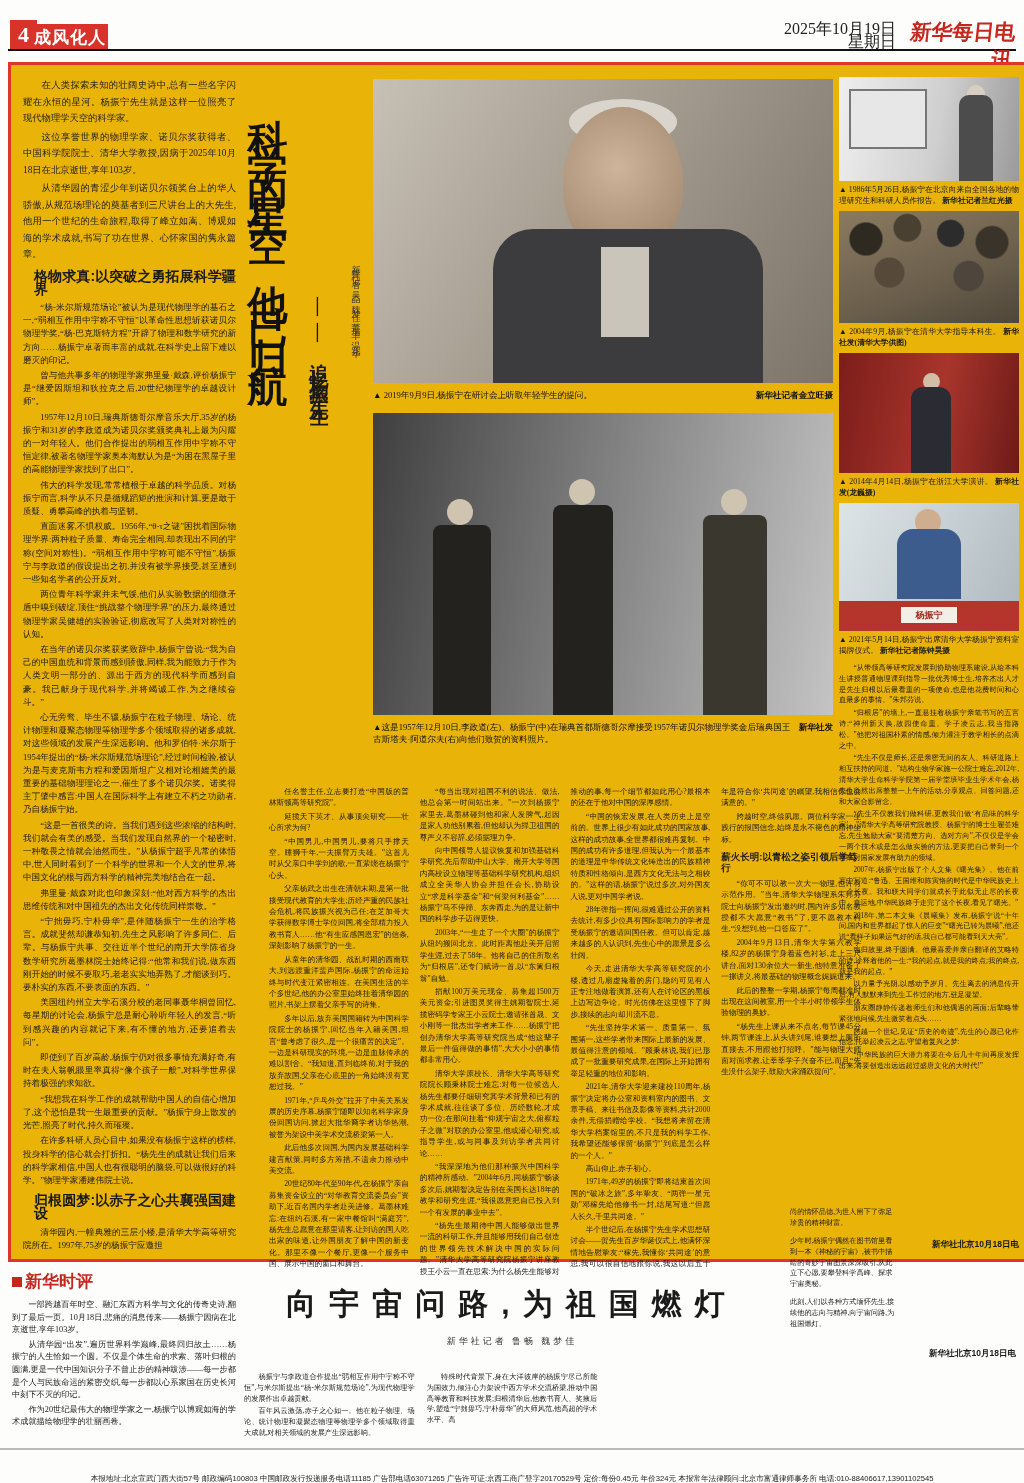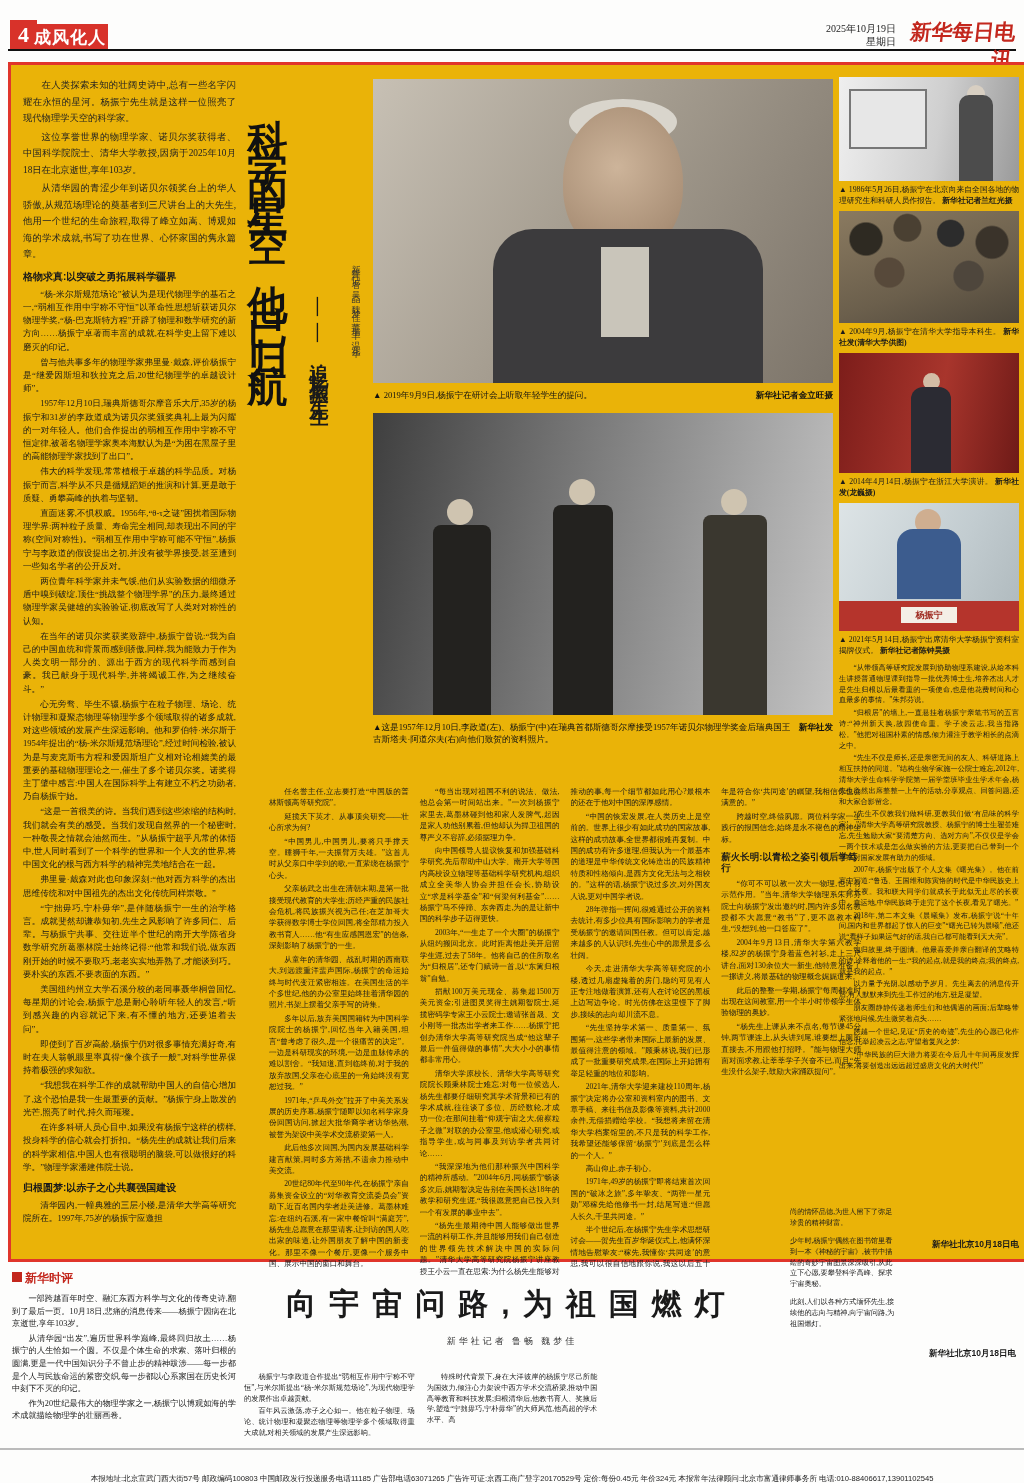--- a/index.html
+++ b/index.html
@@ -5,31 +5,31 @@
   html,body{margin:0;padding:0;background:#e9e9e9;}
   #page{position:relative;width:1024px;height:1483px;background:#fdfdfc;margin:0 auto;
         font-family:"Liberation Serif","DejaVu Serif",serif;color:#1a1a1a;overflow:hidden;}
   
   .pagenum{position:absolute;left:10px;top:20px;width:27px;height:30px;background:#d8322a;
            color:#fff;font-weight:bold;font-size:22px;display:flex;align-items:center;justify-content:center;}
   .banner{position:absolute;left:32px;top:24px;width:76px;height:26px;background:#d8322a;color:#fff;
           font-weight:bold;font-size:17px;letter-spacing:1px;display:flex;align-items:center;justify-content:center;
           font-family:"Liberation Sans",sans-serif;}
   .hrule{position:absolute;left:8px;top:49px;width:1008px;height:2px;background:#111;}
-  .dateblock{position:absolute;right:128px;top:22px;text-align:right;font-size:10px;line-height:13px;color:#222;}
+  .dateblock{position:absolute;right:128px;top:22px;text-align:right;font-size:16px;line-height:13px;color:#222;}
   .masthead{position:absolute;right:10px;top:18px;width:112px;text-align:right;color:#c3271d;
             font-weight:bold;font-size:21px;transform:skewX(-6deg);letter-spacing:0;}
   
   #main-box{position:absolute;left:8px;top:62px;width:1002px;height:1194px;border:3px solid #e0352b;background:#eab308;padding-left:47px;}
   
   .left-col{position:absolute;left:12px;top:12px;width:213px;height:1172px;overflow:hidden;
             font-size:8.6px;line-height:13.2px;text-align:justify;}
   .left-col p,.mid-text p,.rail-tail p,.bottom-cols p,.comment-body p{text-indent:2em;margin:0 0 2px 0;text-align:justify;}
   .intro p{font-size:9.3px;line-height:16.5px;color:#222;}
-  h3.sub{font-size:10px;margin:7px 0 5px 0;font-weight:bold;font-family:"Liberation Sans",sans-serif;}
+  h3.sub{font-size:14px;margin:7px 0 5px 11px;font-weight:bold;font-family:"Liberation Sans",sans-serif;}
   
   .v{writing-mode:vertical-rl;}
   .headline{position:absolute;left:230px;top:22px;height:700px;font-size:40px;font-weight:bold;
             letter-spacing:26px;color:#111;font-family:"Liberation Sans",sans-serif;}
   .subtitle{position:absolute;left:295px;top:232px;height:420px;font-size:19px;font-weight:bold;letter-spacing:7px;}
   .byline-v{position:absolute;left:338px;top:192px;height:430px;font-size:9px;letter-spacing:4px;color:#333;}
   
   .photo{position:relative;overflow:hidden;}
   .photo-main{position:absolute;left:362px;top:14px;width:460px;height:304px;
               background:linear-gradient(120deg,#c7c0b4 0%,#a59d90 45%,#7c7469 100%);}
@@ -73,21 +73,21 @@
   .rp-d{height:128px;background:linear-gradient(115deg,#dde4e6,#c2ccd0 60%,#aeb8bc);}
   .rpd-fig{position:absolute;left:58px;top:26px;width:64px;height:70px;background:#3c5c8e;border-radius:16px 16px 0 0;}
   .rpd-head{position:absolute;left:76px;top:6px;width:26px;height:26px;border-radius:50%;background:#cfae90;}
   .rpd-table{position:absolute;left:0;bottom:0;width:100%;height:30px;background:#b5342c;}
   .rpd-plate{position:absolute;left:62px;bottom:8px;width:56px;height:16px;background:#f4efe6;color:#9e2b20;
              font-size:9px;font-weight:bold;text-align:center;line-height:16px;}
   .rail-tail{flex:1 1 auto;overflow:hidden;font-size:7.2px;line-height:10.8px;margin-top:2px;}
   .rail-credit{flex:none;text-align:right;font-size:8.5px;font-weight:bold;margin-top:2px;font-family:"Liberation Sans",sans-serif;}
   
   .comment{position:absolute;left:12px;top:1270px;width:224px;height:172px;overflow:hidden;}
-  .comment-label{color:#c3271d;font-weight:bold;font-size:12px;font-family:"Liberation Sans",sans-serif;margin-bottom:6px;}
+  .comment-label{color:#c3271d;font-weight:bold;font-size:17px;font-family:"Liberation Sans",sans-serif;margin-bottom:6px;}
   .comment-label .sq{display:inline-block;width:10px;height:10px;background:#c3271d;margin-right:3px;}
   .comment-body{font-size:8.2px;line-height:12.6px;}
   .bottom-left{position:absolute;left:244px;top:1278px;width:536px;height:164px;overflow:hidden;}
   .b-headline{text-align:center;font-size:30px;font-weight:bold;letter-spacing:13px;font-family:"Liberation Sans",sans-serif;margin:6px 0 0 0;}
   .b-byline{text-align:center;font-size:9px;color:#333;letter-spacing:3px;margin:10px 0 24px 0;}
   .bottom-cols{column-count:3;column-gap:12px;column-fill:auto;height:86px;overflow:hidden;font-size:7.2px;line-height:10.8px;}
   .bottom-right{position:absolute;left:790px;top:1200px;width:226px;height:170px;overflow:hidden;display:flex;flex-direction:column;}
   .bottom-right .cols{column-count:2;column-gap:10px;column-fill:auto;height:148px;overflow:hidden;font-size:7.2px;line-height:10.8px;}
   .b-credit{text-align:right;font-size:8.5px;font-weight:bold;font-family:"Liberation Sans",sans-serif;}
   

